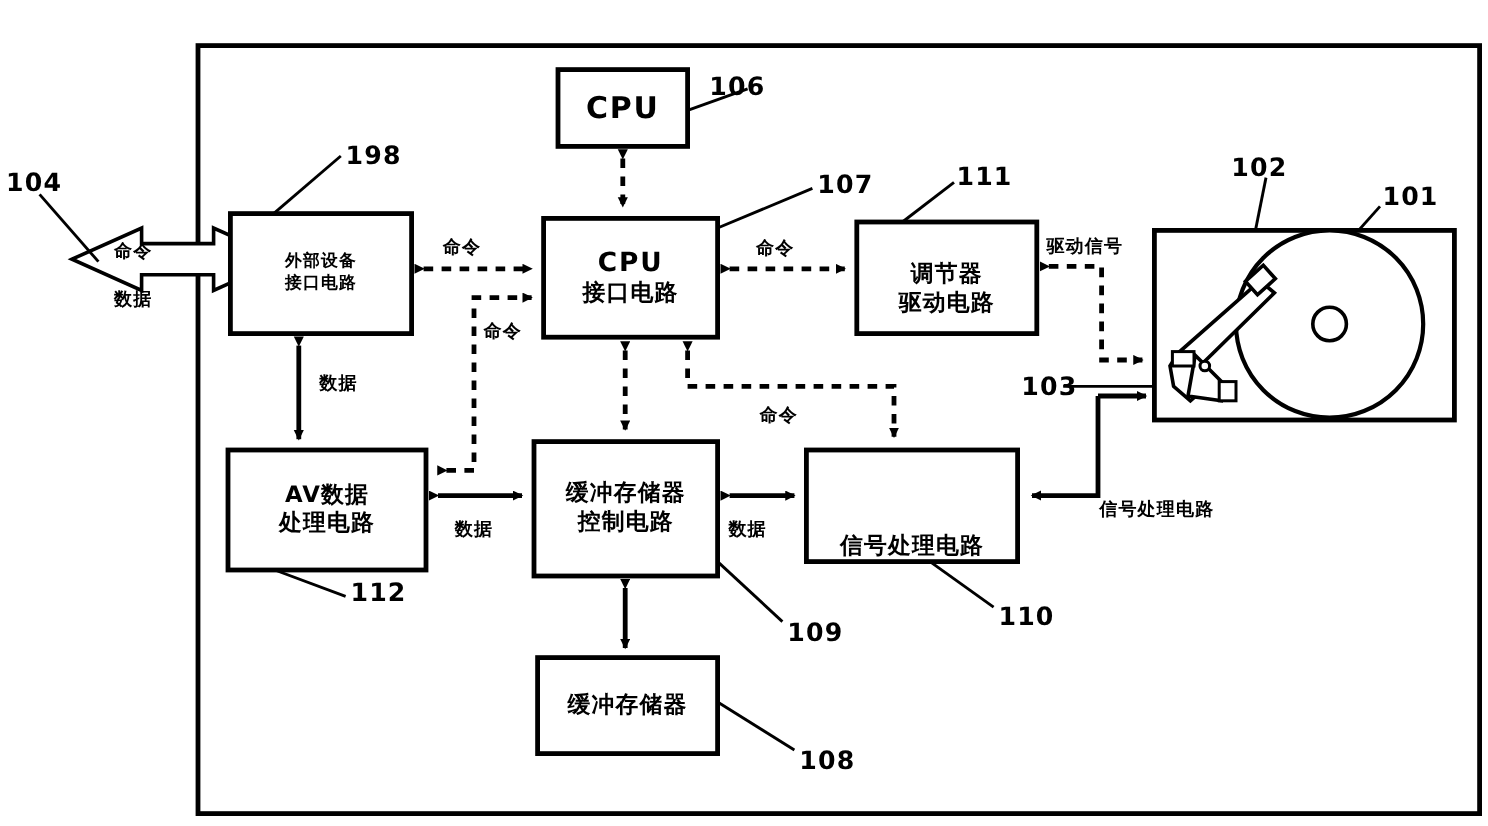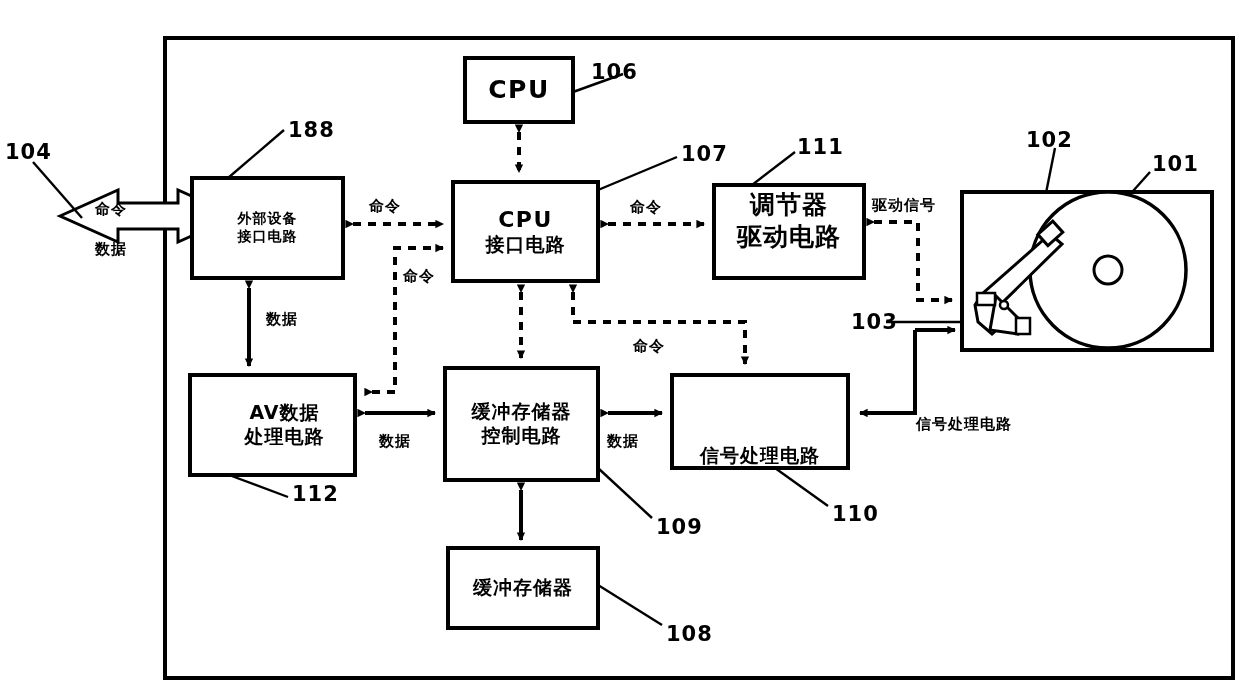--- a/index.html
+++ b/index.html
@@ -112,40 +112,40 @@
         <span style="letter-spacing: 1.5px; font-size: 25px;">CPU</span>
       </div>
       <div class="boxlabel cn" style="left: 192px; top: 178px; width: 151px; height: 100px; display: flex; flex-direction: column; align-items: center; justify-content: center; font-size: 14px;">
         <span>外部设备</span>
         <span>接口电路</span>
       </div>
       <div class="boxlabel cn" style="left: 453px; top: 182px; width: 145px; height: 99px; display: flex; flex-direction: column; align-items: center; justify-content: center; font-size: 19px;">
         <span style="letter-spacing: 1.5px; font-size: 22px;">CPU</span>
         <span>接口电路</span>
       </div>
-      <div class="boxlabel cn" style="left: 714px; top: 174px; width: 150px; height: 93px; display: flex; flex-direction: column; align-items: center; justify-content: center; font-size: 25px;">
+      <div class="boxlabel cn" style="left: 714px; top: 194px; width: 150px; height: 93px; display: flex; flex-direction: column; align-items: center; justify-content: center; font-size: 19px;">
         <span>调节器</span>
         <span>驱动电路</span>
       </div>
-      <div class="boxlabel cn" style="left: 202px; top: 375px; width: 165px; height: 100px; display: flex; flex-direction: column; align-items: center; justify-content: center; font-size: 19px;">
+      <div class="boxlabel cn" style="left: 190px; top: 375px; width: 165px; height: 100px; display: flex; flex-direction: column; align-items: center; justify-content: center; font-size: 19px;">
         <span>AV数据</span>
         <span>处理电路</span>
       </div>
       <div class="boxlabel cn" style="left: 445px; top: 368px; width: 153px; height: 112px; display: flex; flex-direction: column; align-items: center; justify-content: center; font-size: 19px;">
         <span>缓冲存储器</span>
         <span>控制电路</span>
       </div>
       <div class="boxlabel cn" style="left: 672px; top: 375px; width: 176px; height: 93px; display: flex; flex-direction: column; align-items: center; justify-content: flex-end; font-size: 19px;">
         <span>信号处理电路</span>
       </div>
       <div class="boxlabel cn" style="left: 448px; top: 548px; width: 150px; height: 80px; display: flex; flex-direction: column; align-items: center; justify-content: center; font-size: 19px;">
         <span>缓冲存储器</span>
       </div>
       <div class="txt numlab" style="left: 5px; top: 140px;">104</div>
-      <div class="txt numlab" style="left: 288px; top: 118px;">188</div>
+      <div class="txt numlab" style="left: 288px; top: 118px;">198</div>
       <div class="txt numlab" style="left: 591px; top: 60px;">106</div>
       <div class="txt numlab" style="left: 681px; top: 142px;">107</div>
       <div class="txt numlab" style="left: 797px; top: 135px;">111</div>
       <div class="txt numlab" style="left: 1026px; top: 128px;">102</div>
       <div class="txt numlab" style="left: 1152px; top: 152px;">101</div>
       <div class="txt numlab" style="left: 851px; top: 310px;">103</div>
       <div class="txt numlab" style="left: 292px; top: 482px;">112</div>
       <div class="txt numlab" style="left: 656px; top: 515px;">109</div>
       <div class="txt numlab" style="left: 832px; top: 502px;">110</div>
       <div class="txt numlab" style="left: 666px; top: 622px;">108</div>

